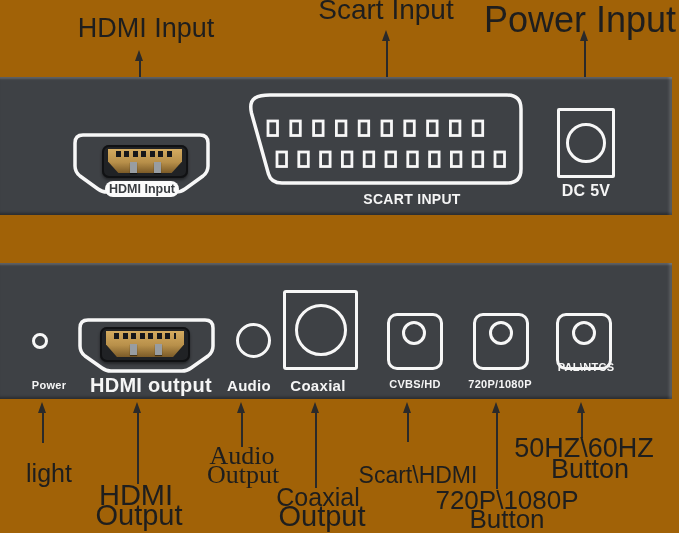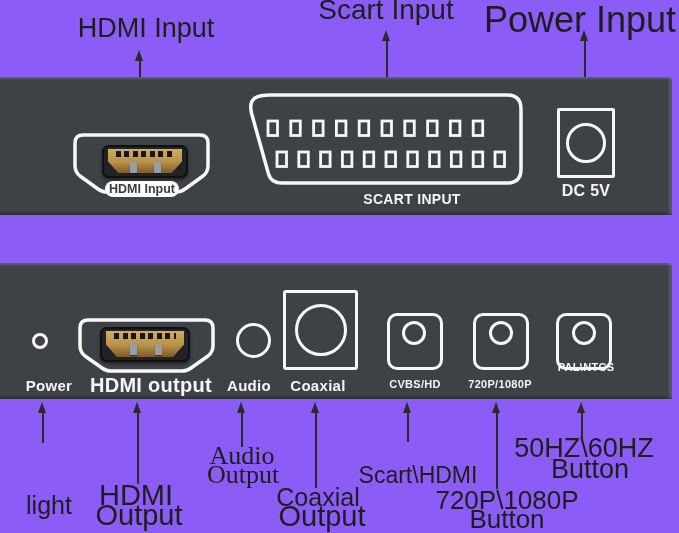--- a/index.html
+++ b/index.html
@@ -1,16 +1,16 @@
 <!DOCTYPE html>
 <html><head>
 <meta charset="utf-8">
 <style>
   html,body{margin:0;padding:0;background:#fff;}
-  .stage{position:relative;width:679px;height:533px;background:#8b5cf6;overflow:hidden;
+  .stage{position:relative;width:679px;height:533px;background:#a16207;overflow:hidden;
          font-family:"Liberation Sans",sans-serif;}
   .stage *{box-sizing:border-box;}
 
   
   .panel{position:absolute;left:0;width:672px;background:#3e4145;
          box-shadow:inset 0 4px 2px -2px rgba(255,255,255,.17),
                     inset -6px 0 3px -3px rgba(255,255,255,.14),
                     inset 0 -4px 3px -2px rgba(0,0,0,.32);}
   .panel1{top:77px;height:138px;}
   .panel2{top:263px;height:136px;}
@@ -104,21 +104,21 @@
   </svg>
   <div class="sk" style="left:412px;top:199px;font-size:14px;">SCART INPUT</div>
 
   <div class="oline" style="left:557px;top:108px;width:58px;height:70px;border-radius:2px;"></div>
   <div class="oline circ" style="left:566px;top:123px;width:40px;height:40px;"></div>
   <div class="sk" style="left:586px;top:191px;font-size:16px;">DC 5V</div>
 
   <div class="panel panel2"></div>
 
   <div class="oline circ" style="left:32px;top:333px;width:16px;height:16px;"></div>
-  <div class="sk" style="left:49px;top:385px;font-size:15px;">Power</div>
+  <div class="sk" style="left:49px;top:385px;font-size:11px;">Power</div>
 
   <svg style="left:78px;top:318px;" width="137" height="55" viewBox="0 0 137 55">
     <path d="M10 2 H127 Q135 2 135 10 V28 Q135 34 130 38 L113 50 Q109 53 104 53 H33 Q28 53 24 50 L7 38 Q2 34 2 28 V10 Q2 2 10 2 Z" fill="none" stroke="#f7f7f7" stroke-width="3.5" stroke-linejoin="round"></path>
   </svg>
   <div class="hdmi-conn" style="left:100px;top:327px;width:90px;height:35px;">
     <div class="hdmi-metal"></div>
     <div class="hdmi-pins"></div>
     <div class="hdmi-tab" style="left:30px;"></div>
     <div class="hdmi-tab" style="left:55px;"></div>
   </div>
@@ -144,21 +144,21 @@
   <div class="sk" style="left:586px;top:367px;font-size:11px;">PAL\NTCS</div>
 
   <div class="arrow" style="left:42px;top:413px;height:30px;"></div>
   <div class="arrow" style="left:137px;top:413px;height:71px;"></div>
   <div class="arrow" style="left:241px;top:413px;height:34px;"></div>
   <div class="arrow" style="left:315px;top:413px;height:75px;"></div>
   <div class="arrow" style="left:407px;top:413px;height:29px;"></div>
   <div class="arrow" style="left:496px;top:413px;height:76px;"></div>
   <div class="arrow" style="left:581px;top:413px;height:25px;"></div>
 
-  <div class="an" style="left:49px;top:461px;font-size:25px;margin-top:32px;">light</div>
+  <div class="an" style="left:49px;top:461px;font-size:25px;">light</div>
 
   <div class="an" style="left:136px;top:481px;font-size:29px;">HDMI</div>
   <div class="an" style="left:139px;top:501px;font-size:29px;">Output</div>
 
   <div class="an serif" style="left:242px;top:443px;font-size:26px;">Audio</div>
   <div class="an serif" style="left:243px;top:462px;font-size:26px;">Output</div>
 
   <div class="an" style="left:318px;top:485px;font-size:25px;">Coaxial</div>
   <div class="an" style="left:322px;top:502px;font-size:29px;">Output</div>
 

